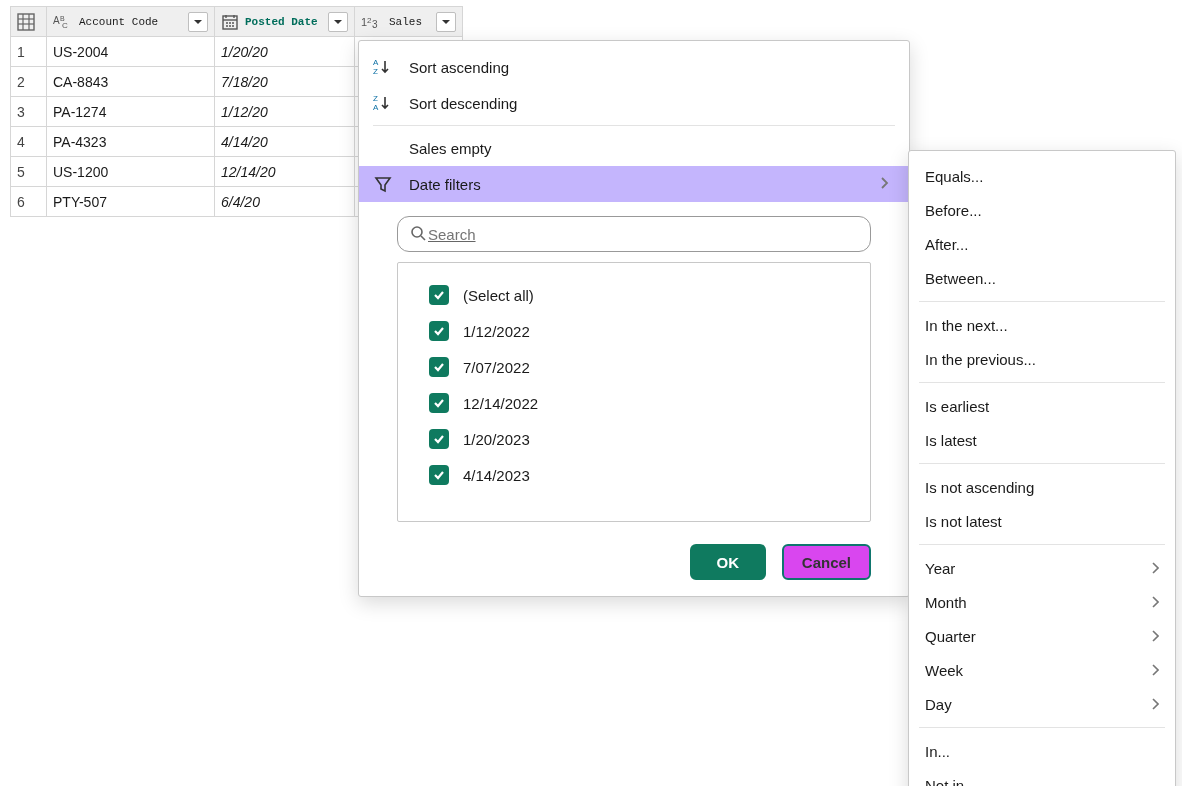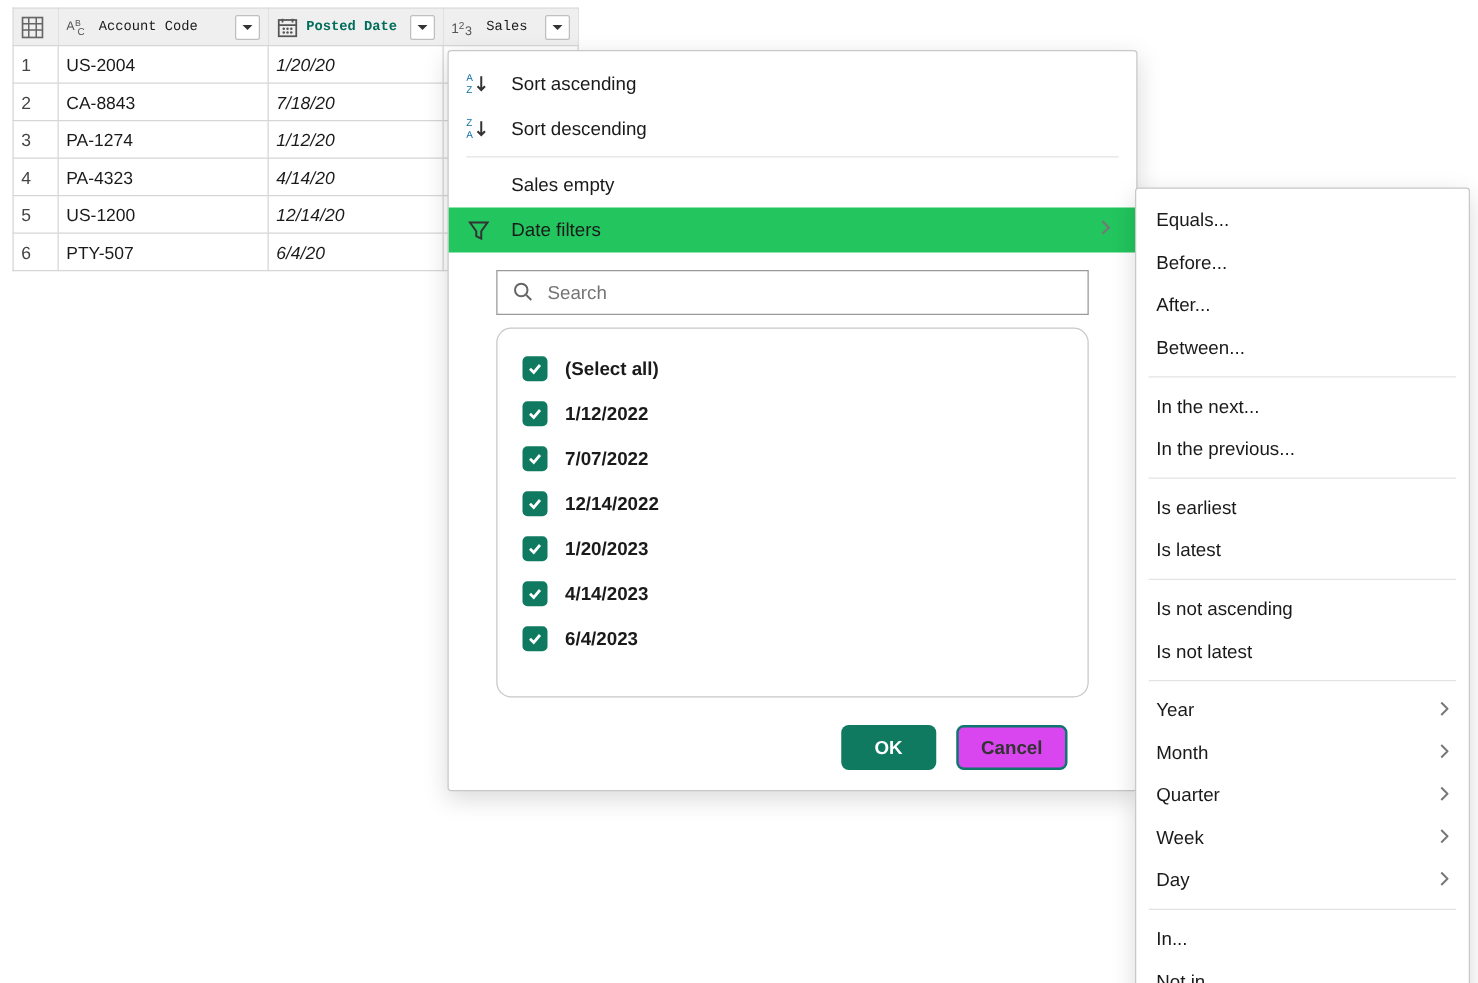--- a/index.html
+++ b/index.html
@@ -75,60 +75,60 @@
   }
   .menu-item {
     display:flex; align-items:center;
     height:36px;
     padding:0 20px 0 12px;
     gap:14px;
     font-size:15px;
     cursor:default;
   }
   .menu-item .mi-icon { width:24px; display:flex; justify-content:center; color:#444; }
-  .menu-item.hover { background:#22c55e; }
+  .menu-item.hover { background:#c4b5fd; }
   .menu-sep { border-top:1px solid #e3e3e3; margin:4px 14px; }
   .menu-item .chev-right { margin-left:auto; color:#777; }
 
   .search-box {
     margin:14px 38px 10px 38px;
     height:36px;
     border:1px solid #999;
-    border-radius:0;
+    border-radius:12px;
     display:flex; align-items:center;
-    padding:0 12px; gap:10px;
+    padding:0 12px; 
     color:#666;
+    text-decoration:underline;
   }
   .search-box input {
     border:none; outline:none; flex:1; font-size:15px; color:#333;
     background:transparent;
   }
   .values-box {
     margin:8px 38px 0 38px;
     border:1px solid #c8c8c8;
-    border-radius:12px;
-    padding:14px 14px 28px 14px;
-    font-weight:bold;
+    border-radius:2px;
+    padding:14px 14px 28px 25px;
   }
   .value-row {
     display:flex; align-items:center;
     gap:14px;
     height:36px;
     font-size:15px;
     padding-left:6px;
   }
   .chk {
     width:20px; height:20px;
     border-radius:4px;
     background:#0f7a5f;
     display:flex; align-items:center; justify-content:center;
   }
   .btn-row {
     display:flex; justify-content:flex-end; gap:16px;
-    margin:22px 55px 0 0;
+    margin:22px 38px 0 0;
   }
   .btn {
     min-width:76px; height:36px;
     border-radius:6px;
     font-size:15px; font-weight:600;
     display:flex; align-items:center; justify-content:center;
     padding:0 18px;
   }
   .btn.primary { background:#0f7a5f; color:#fff; }
   .btn.secondary { background:#d946ef; color:#333; border:2px solid #0f766e;text-align:center; }
@@ -363,28 +363,20 @@
       <span>1/20/2023</span>
     </div>
     <div class="value-row">
       <span class="chk">
           <svg width="14" height="14" viewBox="0 0 14 14">
             <path d="M3 7 L6 10 L11 4" stroke="#fff" stroke-width="2.2" fill="none"></path>
           </svg>
         </span>
       <span>4/14/2023</span>
     </div>
-    <div class="value-row">
-      <span class="chk">
-          <svg width="14" height="14" viewBox="0 0 14 14">
-            <path d="M3 7 L6 10 L11 4" stroke="#fff" stroke-width="2.2" fill="none"></path>
-          </svg>
-        </span>
-      <span>6/4/2023</span>
-    </div>
   </div>
 
   <div class="btn-row">
     <div class="btn primary">OK</div>
     <div class="btn secondary">Cancel</div>
   </div>
 </div>
 
 <div class="submenu">
   <div class="sm-item">

